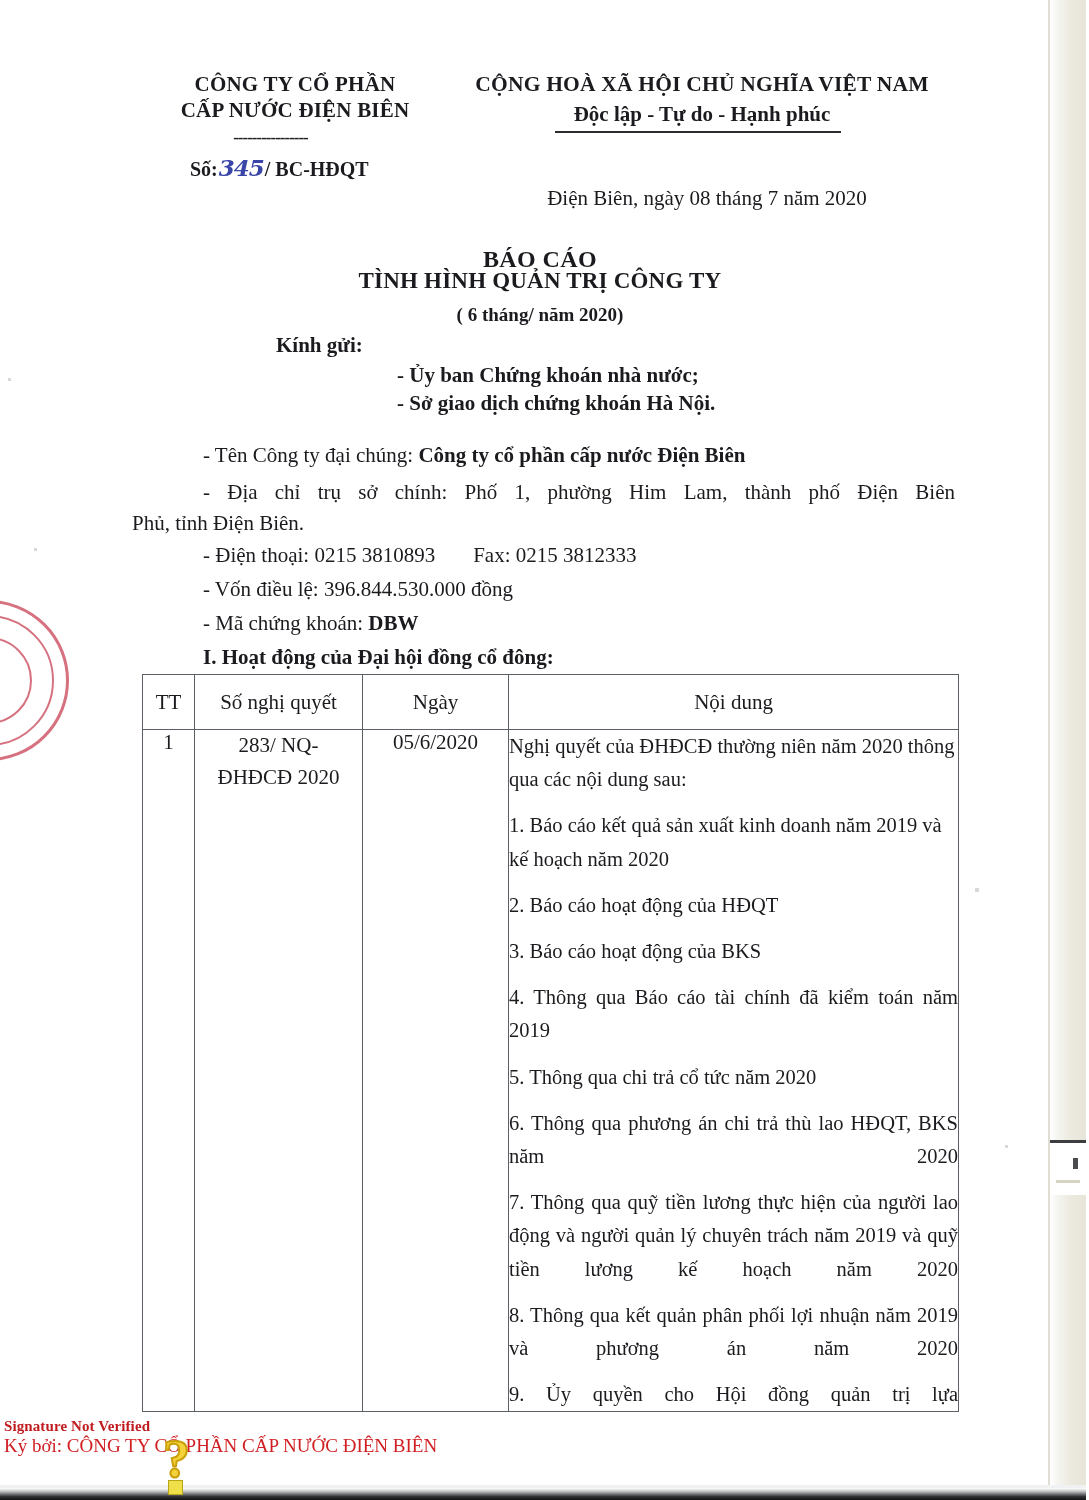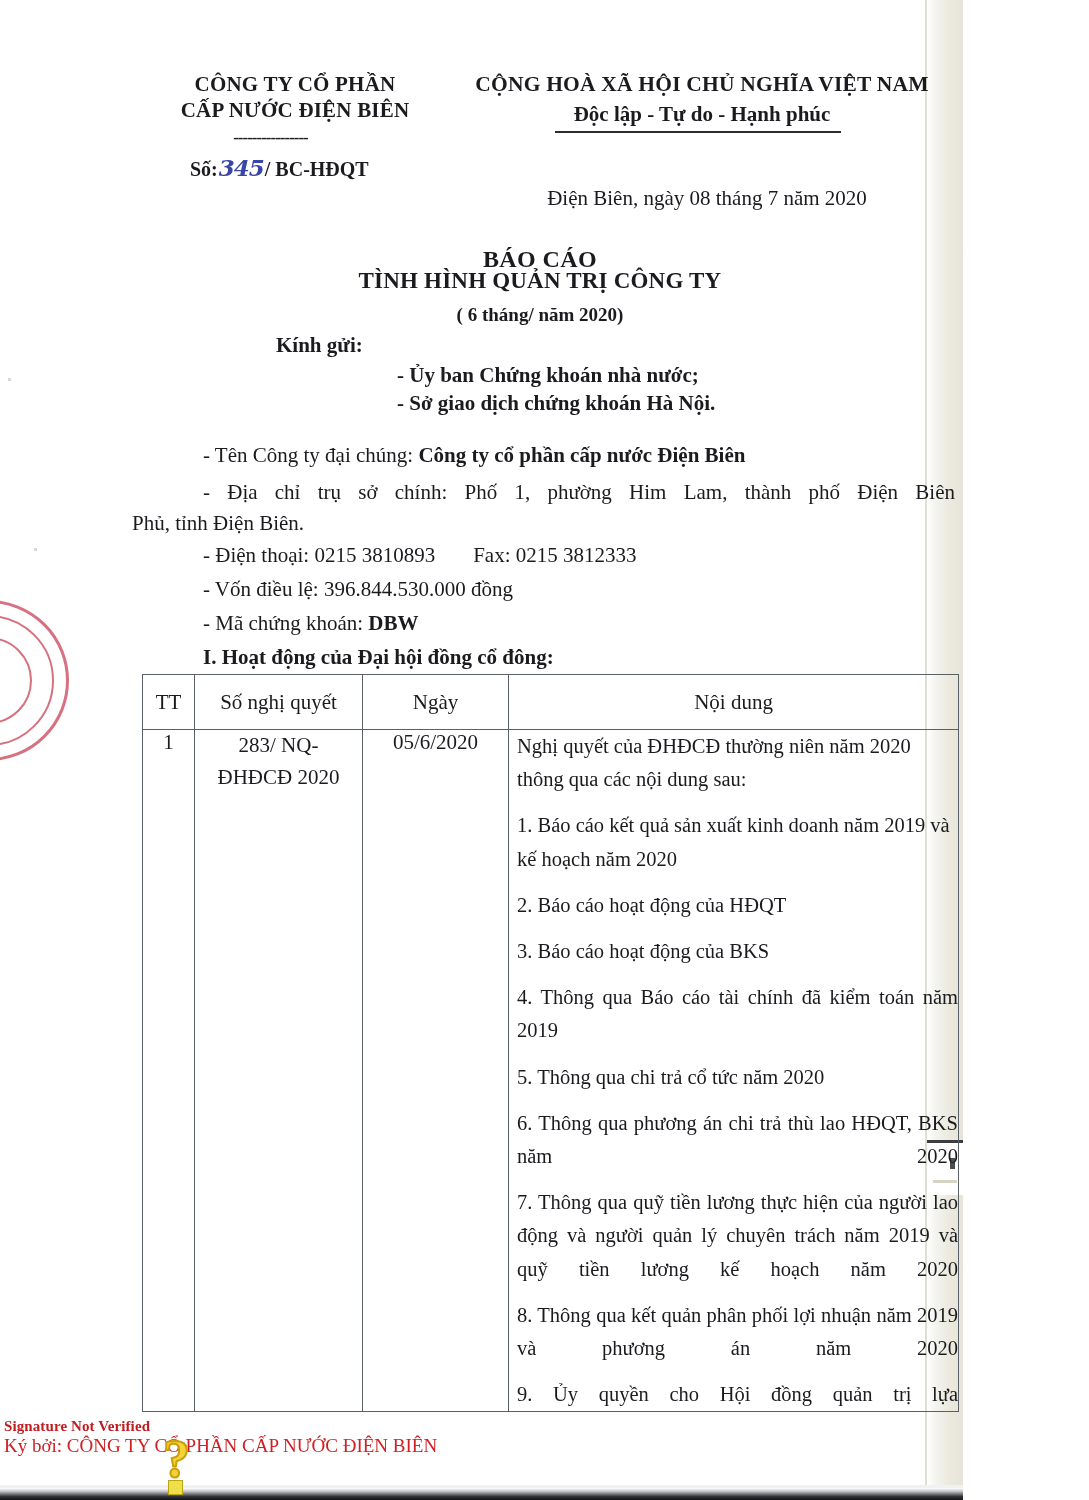--- a/index.html
+++ b/index.html
@@ -2,21 +2,21 @@
 <html><head>
 <meta charset="utf-8">
 <style>
   html, body {
     margin: 0;
     padding: 0;
     background: #ffffff;
   }
   #page {
     position: relative;
-    width: 963px;
+    width: 1086px;
     height: 1500px;
     background: #ffffff;
     overflow: hidden;
     font-family: "Liberation Serif", "DejaVu Serif", serif;
     color: #1b1b1f;
   }
 
   
   .scan-right-strip {
     position: absolute;
@@ -289,21 +289,21 @@
   .cell-ngay {
     text-align: center;
     vertical-align: middle;
     font-size: 21px;
   }
   .cell-nd {
     padding: 12px 14px 14px 12px;
     line-height: 1.62;
   }
   .cell-nd p {
-    margin: 0 0 13px 8px;
+    margin: 0 0 13px 0;
   }
   .cell-nd p:last-child { margin-bottom: 0; }
   .cell-nd p.just {
     text-align: justify;
     text-align-last: justify;
   }
 
   
   .sig {
     position: absolute;

